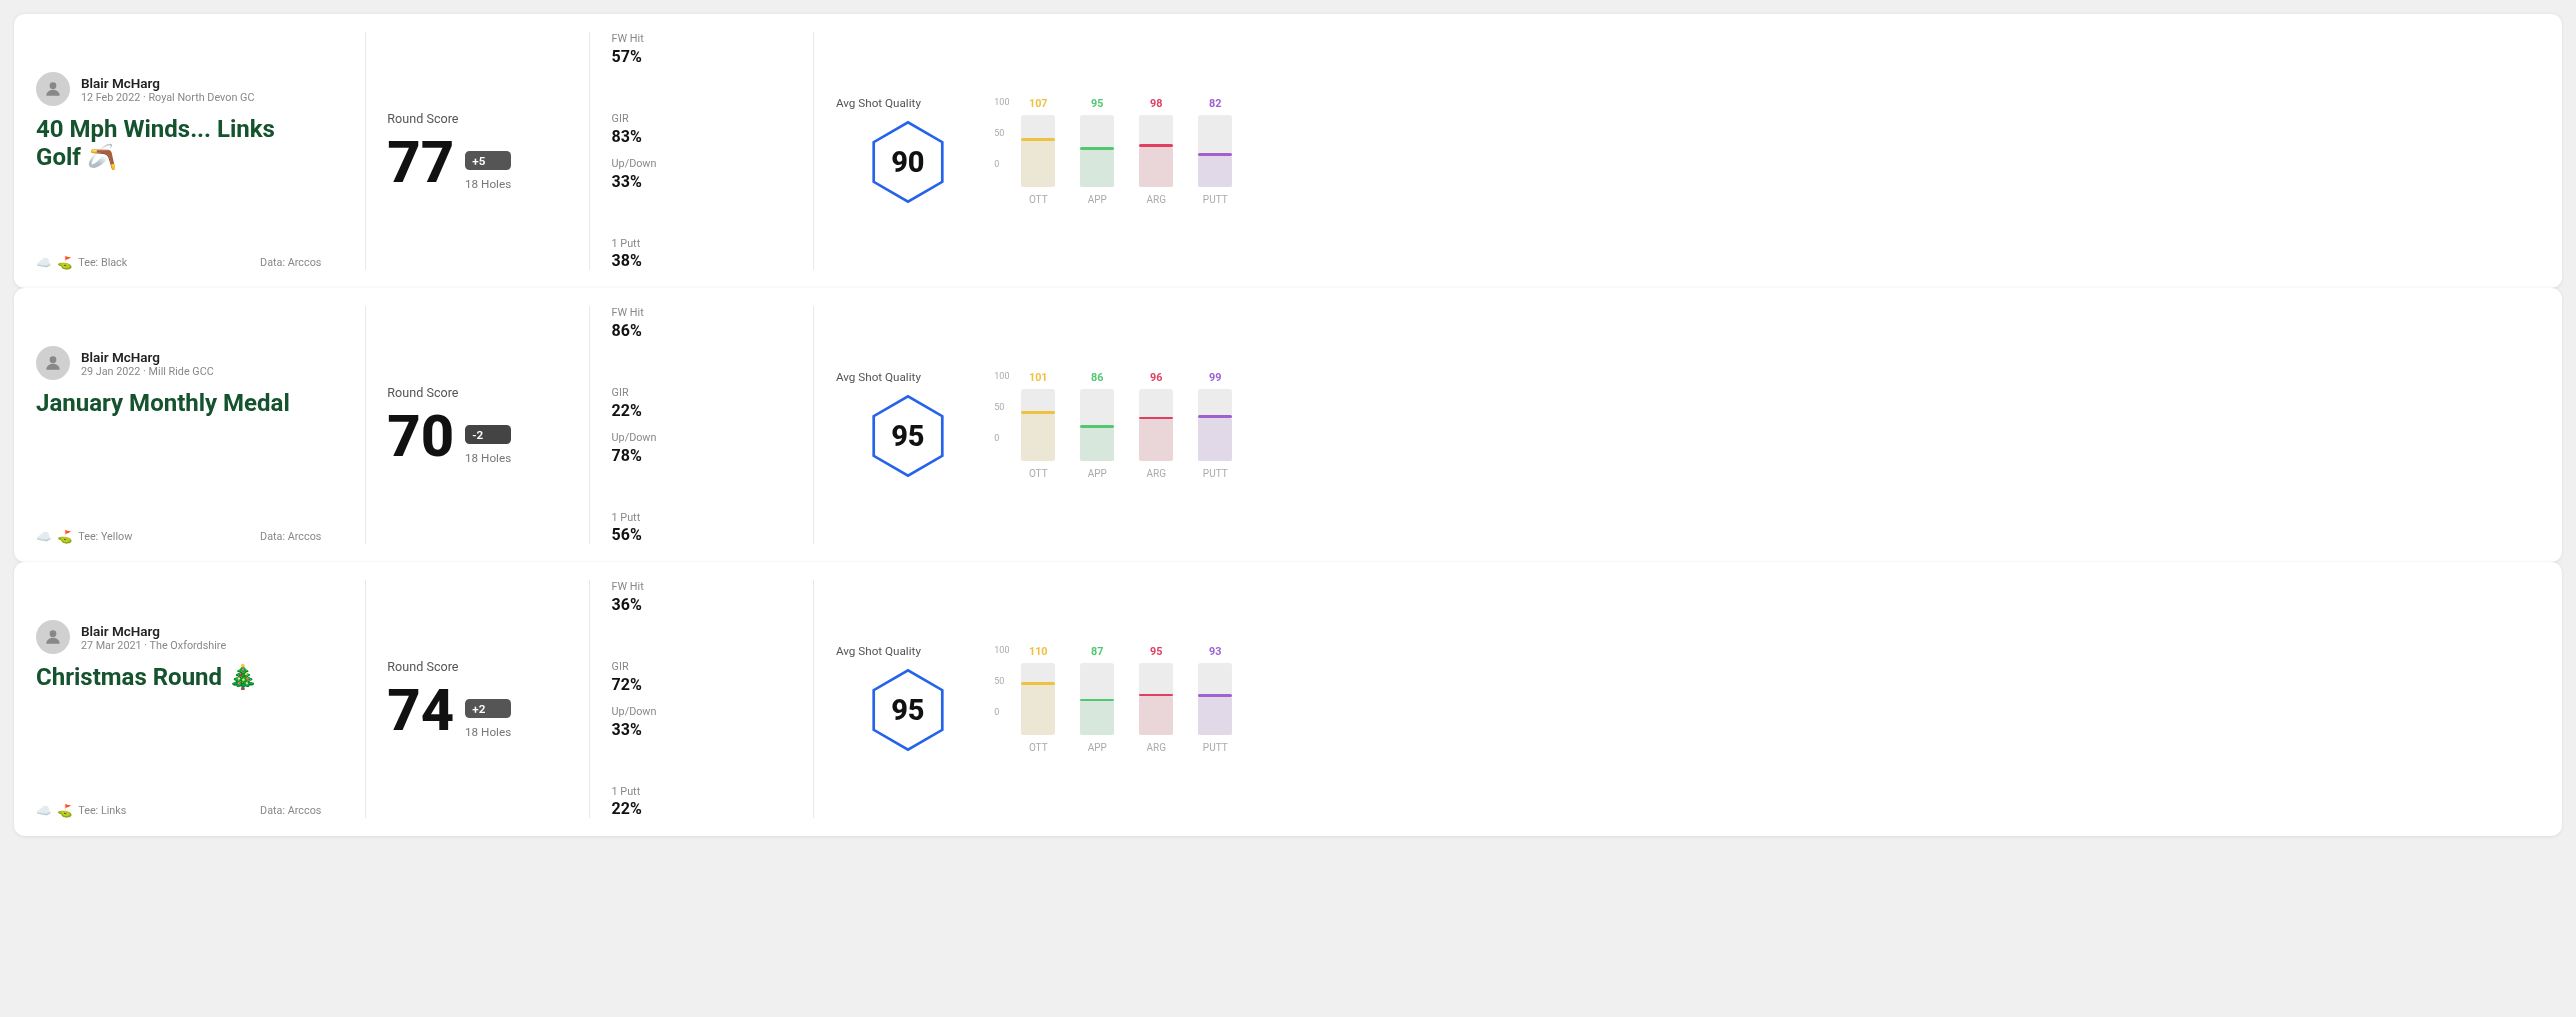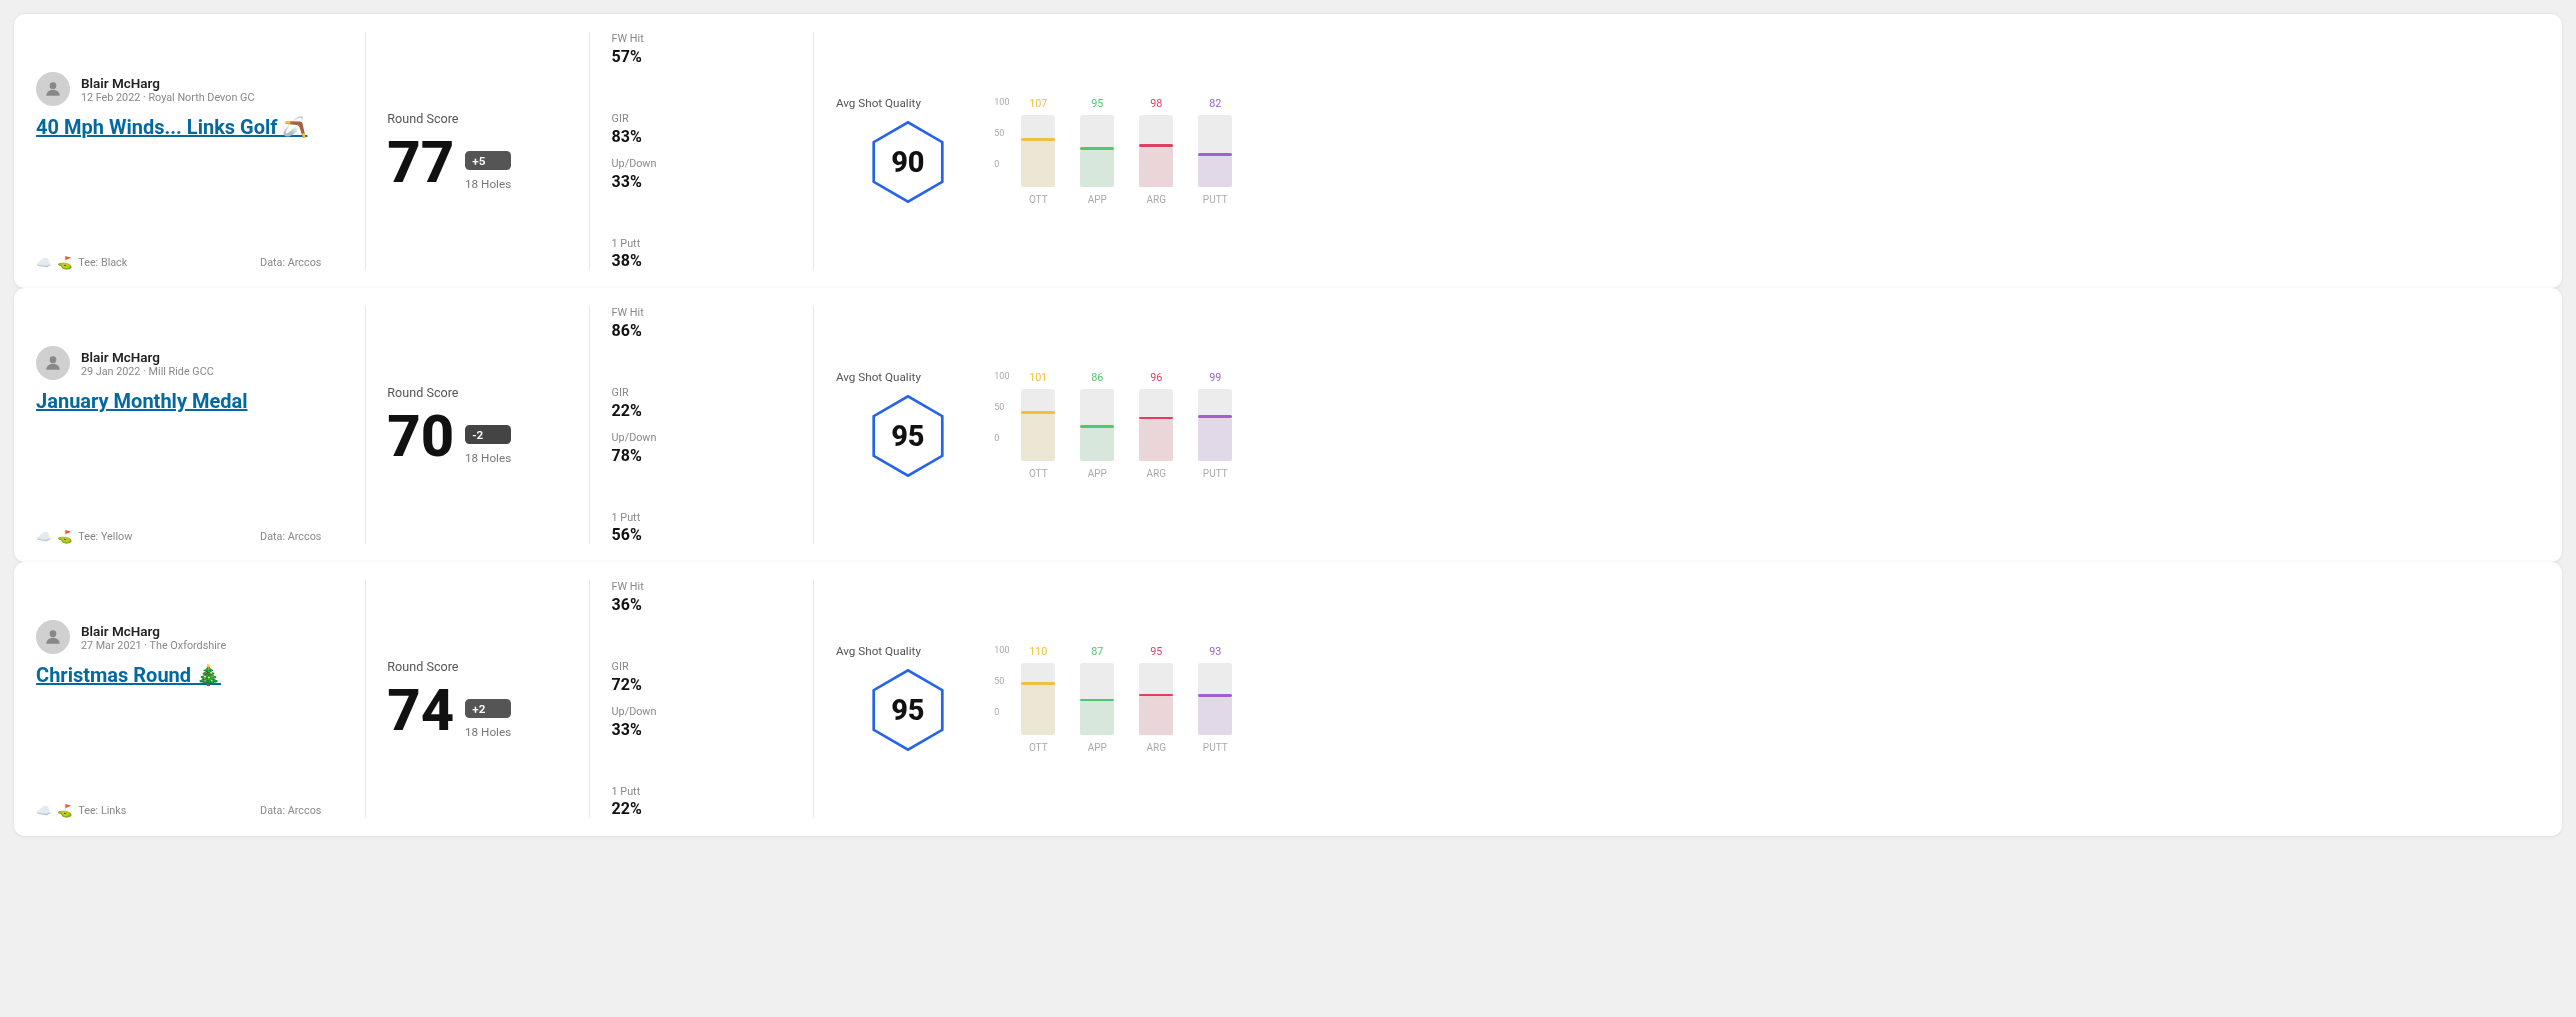--- a/index.html
+++ b/index.html
@@ -62,24 +62,23 @@
       color: #222;
     }
 
     .user-details .meta {
       font-size: 10.8px;
       color: #888;
     }
 
     .round-title {
       font-weight: 700;
-      font-size: 20px;
-      color: #0369a1;
+      font-size: 24px;
+      color: #14532d;
       margin: 9px 0 10.8px 0;
-      text-decoration: underline;
     }
 
     .bottom-info {
       display: flex;
       justify-content: space-between;
       align-items: center;
       font-size: 10.8px;
       color: #888;
     }
 
@@ -233,21 +232,21 @@
 
     .chart-column {
       display: flex;
       flex-direction: column;
       align-items: center;
       gap: 3.6px;
     }
 
     .bar-value-label {
       font-size: 10.8px;
-      font-weight: 400;
+      font-weight: 700;
       margin-bottom: 1.8px;
     }
 
     .bar-container {
       width: 34px;
       height: 72px;
       background: #ececec;
       border-radius: 2.7px;
       position: relative;
       display: flex;

